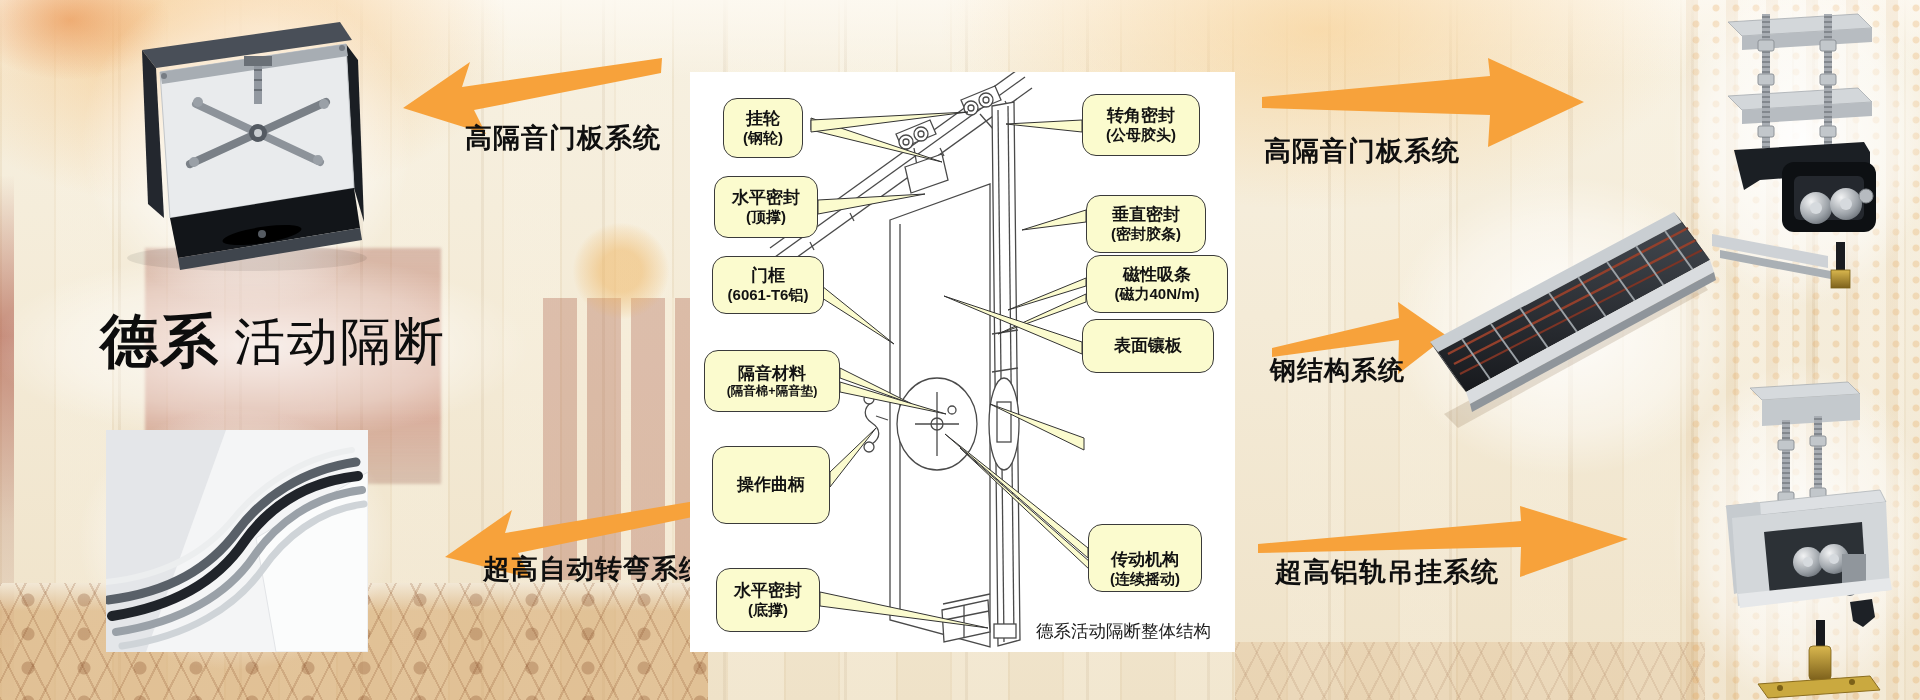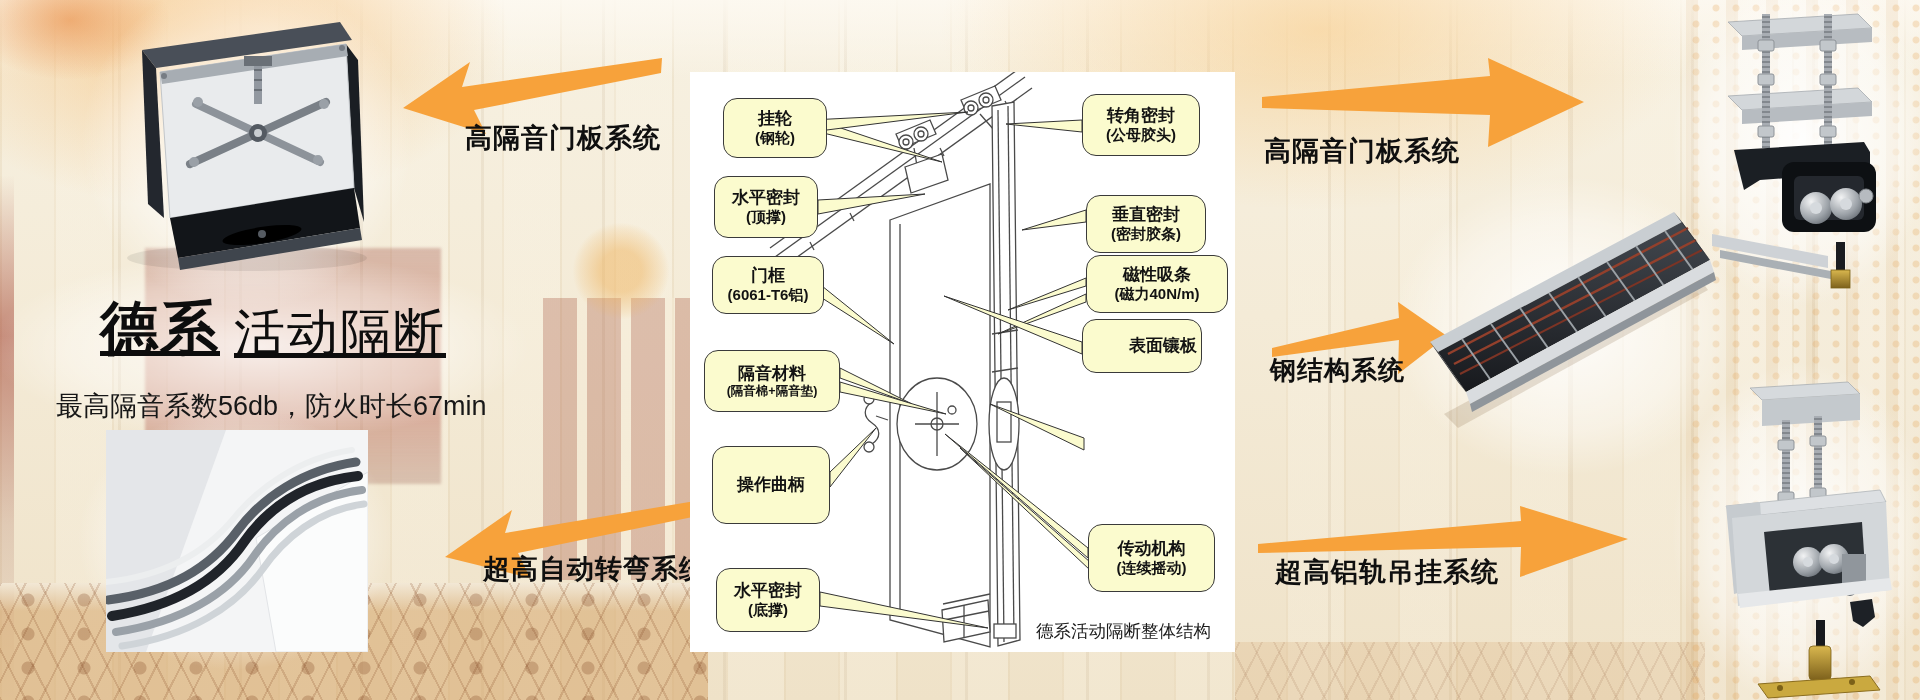--- a/index.html
+++ b/index.html
@@ -43,21 +43,21 @@
       repeating-linear-gradient(90deg, rgba(196,140,70,.2) 0 12px, rgba(252,248,240,.34) 12px 40px);
     background-size:20px 16px,auto;}
   .wash{border-radius:50%;}
   .wash-p1{left:82px;top:-24px;width:330px;height:334px;background:radial-gradient(closest-side,rgba(255,255,255,.95),rgba(255,255,255,.45) 70%,transparent);}
   .wash-title{left:-10px;top:252px;width:540px;height:190px;background:radial-gradient(closest-side,rgba(255,255,255,.8),rgba(255,255,255,.35) 70%,transparent);}
   .wash-p2{left:78px;top:408px;width:316px;height:262px;background:radial-gradient(closest-side,rgba(255,255,255,.92),rgba(255,255,255,.4) 72%,transparent);}
   .wash-p4{left:1392px;top:176px;width:350px;height:300px;background:radial-gradient(closest-side,rgba(255,255,255,.9),rgba(255,255,255,.4) 70%,transparent);}
   .wash-p3{left:1672px;top:-24px;width:260px;height:330px;background:radial-gradient(closest-side,rgba(255,255,255,.95),rgba(255,255,255,.5) 72%,transparent);}
   .wash-p5{left:1672px;top:362px;width:260px;height:346px;background:radial-gradient(closest-side,rgba(255,255,255,.92),rgba(255,255,255,.45) 72%,transparent);}
   
-  .title-row{left:100px;top:290px;display:flex;align-items:flex-end;white-space:nowrap;color:#0d0d0d;text-decoration:underline;}
+  .title-row{left:100px;top:303px;display:flex;align-items:center;white-space:nowrap;color:#0d0d0d;}
   .title-em{font-size:58px;font-weight:900;letter-spacing:2px;}
   .title-rest{font-size:51px;font-weight:500;margin-left:14px;letter-spacing:2px;}
   .subtitle{left:56px;top:388px;font-size:27px;font-weight:400;color:#171717;white-space:nowrap;}
   .syslabel{font-weight:800;font-size:27px;color:#0f0f0f;letter-spacing:1px;white-space:nowrap;}
   
   .diagram{left:690px;top:72px;width:545px;height:580px;background:#ffffff;}
   .diagram svg.lineart{position:absolute;left:0;top:0;}
   .callout{
     position:absolute;display:flex;flex-direction:column;align-items:center;justify-content:center;
     background:#FBFBCE;border:1.6px solid #3a3a3a;border-radius:14px;
@@ -118,21 +118,20 @@
     <ellipse cx="150" cy="229" rx="40" ry="8" fill="#000000" transform="rotate(-9 150 229)"></ellipse>
     <circle cx="150" cy="228" r="4" fill="#555b62"></circle>
     <circle cx="52" cy="70" r="3" fill="#777d84"></circle>
       <circle cx="230" cy="42" r="3" fill="#777d84"></circle>
   </svg>
 
   <div class="abs title-row">
     <span class="title-em">德系</span>
     <span class="title-rest">活动隔断</span>
   </div>
-  <div class="abs subtitle">最高隔音系数56db，防火时长67min</div>
 
   <svg class="abs" style="left:106px;top:430px;" width="262" height="222" viewBox="0 0 262 222">
     <rect width="262" height="222" fill="#f4f5f6"></rect>
     <polygon points="0,0 120,0 40,222 0,222" fill="#e4e6e9"></polygon>
     <polygon points="150,108 262,42 262,222 170,222" fill="#fbfcfc" stroke="#e2e4e7"></polygon>
     <path d="M0,152 C60,146 100,122 128,88 C150,60 192,28 246,20" stroke="#eceeef" stroke-width="6" fill="none" stroke-linecap="round"></path>
     <path d="M6,186 C70,176 112,150 138,112 C162,78 198,52 252,46" stroke="#20242a" stroke-width="10" fill="none" stroke-linecap="round"></path>
     <path d="M2,170 C64,162 104,138 132,100 C156,68 196,40 250,32" stroke="#596068" stroke-width="9" fill="none" stroke-linecap="round"></path>
     <path d="M10,202 C76,192 122,164 148,126 C170,94 206,66 256,60" stroke="#9aa1a8" stroke-width="8" fill="none" stroke-linecap="round"></path>
     <path d="M16,216 C84,206 130,176 156,140 C178,108 212,80 258,74" stroke="#cfd4d8" stroke-width="7" fill="none" stroke-linecap="round"></path>
@@ -223,21 +222,21 @@
         <polygon points="396,138 332,158 396,150"></polygon>
         <polygon points="396,206 318,238 396,214"></polygon>
         <polygon points="396,222 308,262 396,230"></polygon>
         <polygon points="392,270 254,224 392,282"></polygon>
         <polygon points="394,366 300,332 394,378"></polygon>
         <polygon points="398,476 255,362 398,486"></polygon>
         <polygon points="400,490 270,376 400,498"></polygon>
       </g>
     </svg>
 
-    <div class="callout" style="left:33px;top:26px;width:104px;height:60px;">
+    <div class="callout" style="left:33px;top:26px;width:80px;height:60px;">
       <div class="c1">挂轮</div>
       <div class="c2">(钢轮)</div>
     </div>
     <div class="callout" style="left:24px;top:104px;width:104px;height:62px;">
       <div class="c1">水平密封</div>
       <div class="c2">(顶撑)</div>
     </div>
     <div class="callout" style="left:22px;top:184px;width:112px;height:58px;">
       <div class="c1">门框</div>
       <div class="c2">(6061-T6铝)</div>
@@ -260,25 +259,25 @@
       <div class="c2">(公母胶头)</div>
     </div>
     <div class="callout" style="left:396px;top:123px;width:120px;height:58px;">
       <div class="c1">垂直密封</div>
       <div class="c2">(密封胶条)</div>
     </div>
     <div class="callout" style="left:396px;top:183px;width:142px;height:58px;">
       <div class="c1">磁性吸条</div>
       <div class="c2">(磁力40N/m)</div>
     </div>
-    <div class="callout" style="left:392px;top:247px;width:120px;height:54px;align-items:flex-end;">
+    <div class="callout" style="left:392px;top:247px;width:132px;height:54px;">
       <div class="c1">表面镶板</div>
       <div class="c2"></div>
     </div>
-    <div class="callout" style="left:398px;top:452px;width:127px;height:68px;">
+    <div class="callout" style="left:398px;top:452px;width:114px;height:68px;justify-content:flex-end;">
       <div class="c1">传动机构</div>
       <div class="c2">(连续摇动)</div>
     </div>
     <div class="caption">德系活动隔断整体结构</div>
   </div>
 
   <svg class="abs" style="left:1414px;top:196px;" width="304" height="262" viewBox="0 0 304 262">
     <defs>
       <linearGradient id="steelG" x1="0" y1="0" x2="0" y2="1">
         <stop offset="0" stop-color="#43484f"></stop>

